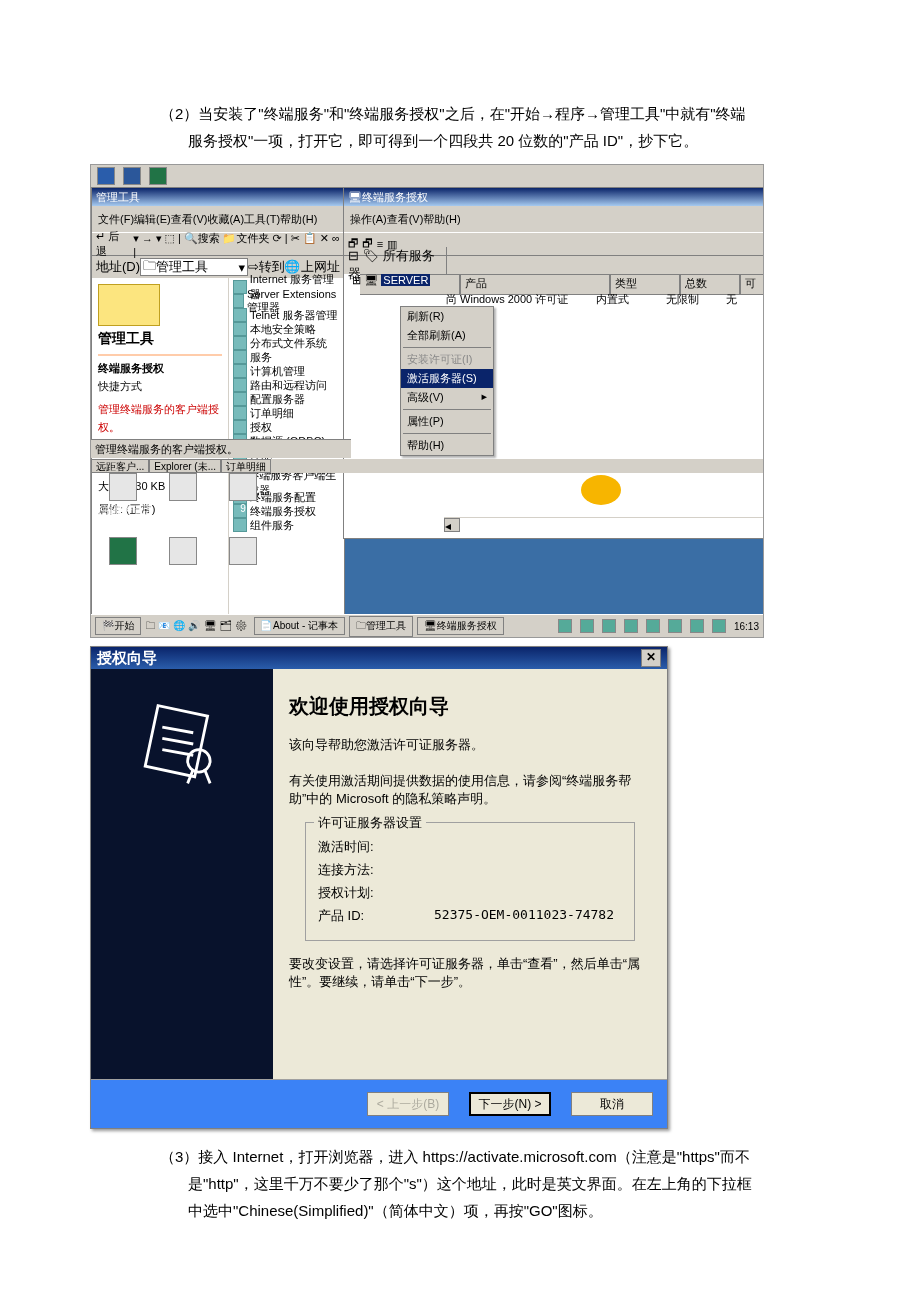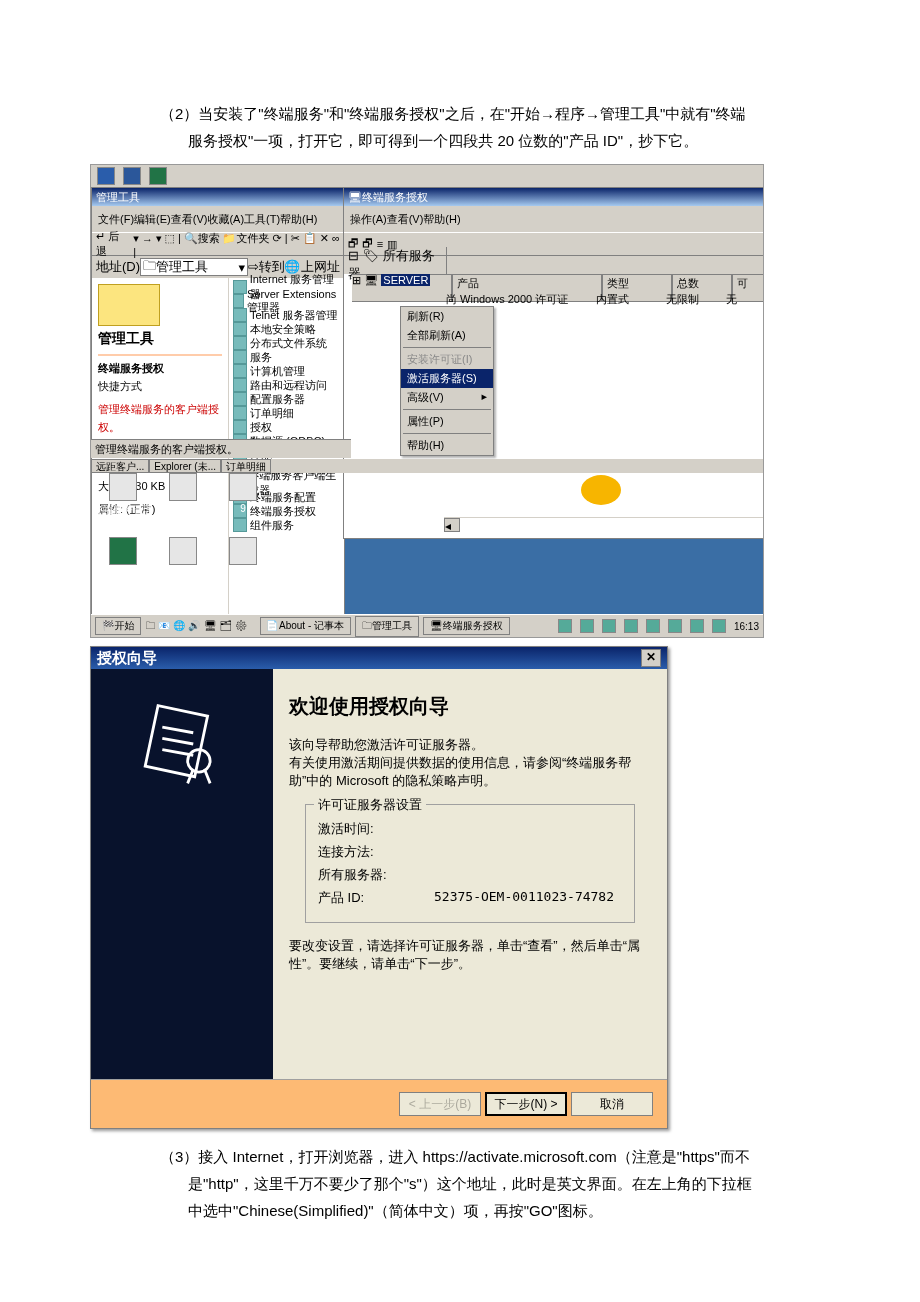--- a/index.html
+++ b/index.html
@@ -20,21 +20,21 @@
   .adminLeft{width:124px;background:#fff;border-right:1px solid #d4d0c8;padding:6px;font-size:11px}
   .adminLeft .hdr{width:60px;height:40px;background:#fce57f;border:1px solid #c0a020;margin-bottom:4px}
   .adminLeft .ttl{font-size:14px;font-weight:bold;margin-bottom:6px}
   .adminLeft .l{line-height:1.6}
   .adminRight{flex:1;font-size:11px;padding:2px}
   .adminRight .it{height:14px;display:flex;align-items:center;gap:3px;padding-left:2px}
   .adminRight .it .ico{width:12px;height:12px;background:#7bb;border:1px solid #599}
   .statusA{position:absolute;bottom:0;left:0;right:0;height:18px;background:#d4d0c8;border-top:1px solid #808080;font-size:11px;display:flex;align-items:center;padding:0 4px}
   .tsWin{position:absolute;top:22px;left:252px;width:420px;height:350px;background:#fff;border:1px solid #808080}
   .tsBody{position:relative;height:258px}
-  .tsHead{position:absolute;top:0;left:8px;right:0;height:28px;display:flex;font-size:11px}
+  .tsHead{position:absolute;top:0;left:16px;right:0;height:21px;display:flex;font-size:11px}
   .tsHead .col{border:1px solid #808080;background:#d4d0c8;padding:1px 4px;box-sizing:border-box}
   .tsRow{position:absolute;top:18px;left:10px;font-size:11px;display:flex;gap:0}
   .tsRow span{display:inline-block}
   .ctxMenu{position:absolute;top:32px;left:56px;width:92px;background:#d4d0c8;border:1px solid #808080;box-shadow:2px 2px 2px rgba(0,0,0,.3);font-size:11px}
   .ctxMenu .mi{padding:2px 6px}
   .ctxMenu .disabled{color:#888}
   .ctxMenu .hl{background:#0a246a;color:#fff}
   .ctxMenu .sep{height:1px;background:#808080;margin:2px 2px}
   .emoji{position:absolute;left:490px;top:310px;width:40px;height:30px;background:#f7b500;border-radius:50%}
   .zzz{position:absolute;left:490px;top:294px;color:#0a246a;font-size:14px;font-weight:bold}
@@ -54,21 +54,21 @@
   .wiz .tb .xb{margin-left:auto;width:18px;height:16px;background:#d4d0c8;border:1px solid #808080;color:#000;text-align:center;line-height:14px;font-size:12px;font-weight:bold}
   .wiz .body{display:flex}
   .wiz .side{width:182px;height:380px;background:#08122c;display:flex;align-items:flex-start;justify-content:center;padding-top:30px}
   .wiz .side svg{width:90px;height:90px}
   .wiz .main{flex:1;padding:18px 16px 8px 16px;font-size:13px}
   .wiz h2{font-size:20px;margin:6px 0 16px 0;font-family:"SimSun"}
   .wiz .fs{border:1px solid #a0a0a0;position:relative;margin:14px 16px;padding:10px 12px}
   .wiz .fs .lg{position:absolute;top:-9px;left:8px;background:#ece9d8;padding:0 4px;font-size:13px}
   .wiz .row{display:flex;margin:5px 0;font-size:13px}
   .wiz .row .k{width:80px}
-  .wiz .btns{height:48px;border-top:1px solid #a0a0a0;display:flex;align-items:center;justify-content:flex-end;gap:4px;padding:0 14px;background:#fdba74}
+  .wiz .btns{height:48px;border-top:1px solid #a0a0a0;display:flex;align-items:center;justify-content:flex-end;gap:20px;padding:0 14px;background:#3b82f6}
   .wiz .btn{min-width:82px;height:24px;background:#ece9d8;border:1px solid #808080;font-size:12px}
   .wiz .btn.def{border:2px solid #000}
 </style>
 </head>
 <body>
 
 <div class="page">
   <p class="para">（2）当安装了"终端服务"和"终端服务授权"之后，在"开始→程序→管理工具"中就有"终端服务授权"一项，打开它，即可得到一个四段共 20 位数的"产品 ID"，抄下它。</p>
 
   <div class="shot desk">
@@ -276,21 +276,21 @@
         </div>
       <div class="d">
           <span class="ico"></span>
           <span>About</span>
         </div>
     </div>
 
     <div class="taskbar">
       <span class="start">🏁<span>开始</span></span>
       <span>🗀 📧 🌐 🔊 🖥 🗂 ⚙</span>
-      <span class="tkbtn" style="margin-left:12px">📄<span>About - 记事本</span></span>
+      <span class="tkbtn" style="margin-left:6px">📄<span>About - 记事本</span></span>
       <span class="tkbtn">🗀<span>管理工具</span></span>
       <span class="tkbtn">🖥<span>终端服务授权</span></span>
       <span class="tray">
         <span class="ti"></span>
           <span class="ti"></span>
           <span class="ti"></span>
           <span class="ti"></span>
           <span class="ti"></span>
           <span class="ti"></span>
           <span class="ti"></span>
@@ -312,33 +312,33 @@
               <rect x="10" y="8" width="36" height="44" transform="rotate(12 28 30)"></rect>
               <path d="M18 20 L40 24 M18 28 L40 32 M18 36 L40 40"></path>
               <circle cx="44" cy="44" r="8"></circle>
               <path d="M40 50 L36 60 M48 50 L52 60"></path>
             </g>
           </svg>
       </div>
       <div class="main">
         <h2>欢迎使用授权向导</h2>
         <div>该向导帮助您激活许可证服务器。</div>
-        <div style="">有关使用激活期间提供数据的使用信息，请参阅“终端服务帮助”中的 Microsoft 的隐私策略声明。</div>
+        <div style="margin-top:18px">有关使用激活期间提供数据的使用信息，请参阅“终端服务帮助”中的 Microsoft 的隐私策略声明。</div>
         <div class="fs">
           <span class="lg">许可证服务器设置</span>
           <div class="row">
               <span class="k">激活时间:</span>
               <span></span>
             </div>
           <div class="row">
               <span class="k">连接方法:</span>
               <span></span>
             </div>
           <div class="row">
-              <span class="k">所有服务器:</span>
+              <span class="k">授权计划:</span>
               <span></span>
             </div>
           <div class="row">
               <span class="k">产品 ID:</span>
               <span style="margin-left:36px;font-family:monospace">52375-OEM-0011023-74782</span>
             </div>
         </div>
         <div>要改变设置，请选择许可证服务器，单击“查看”，然后单击“属性”。要继续，请单击“下一步”。</div>
       </div>
     </div>

